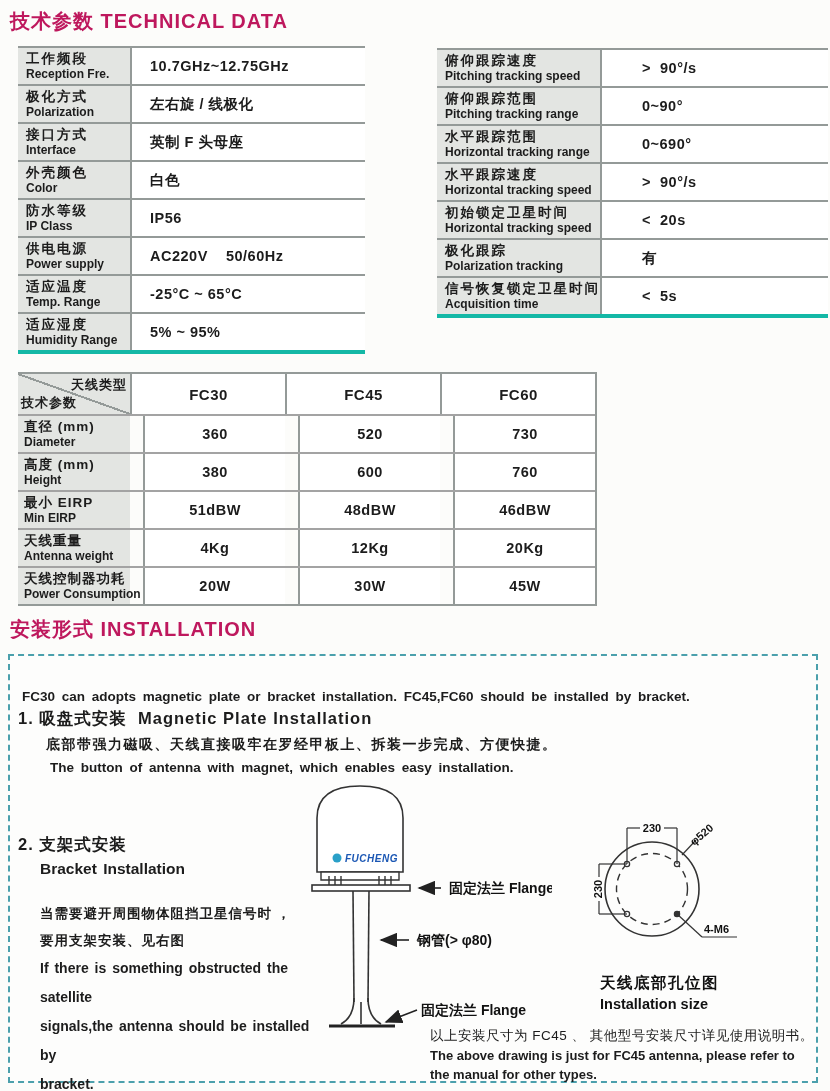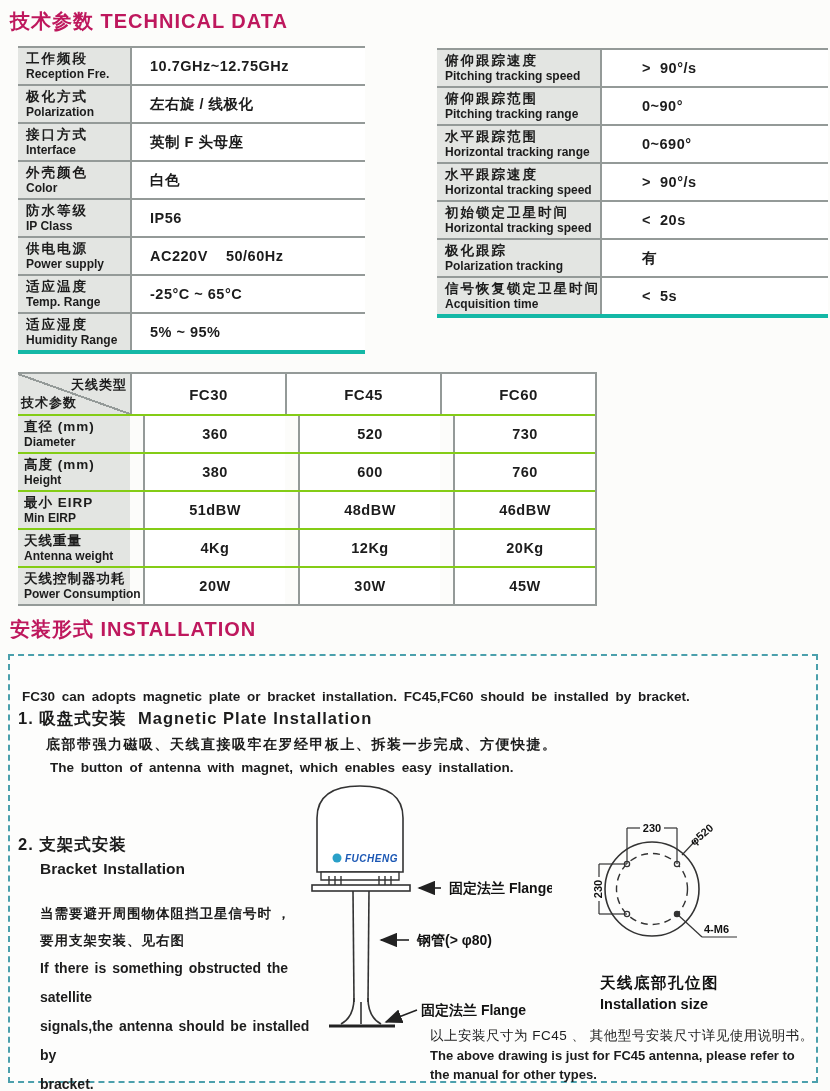--- a/index.html
+++ b/index.html
@@ -38,21 +38,21 @@
   }
   .spec-table.right .spec-value{padding-left:40px;}
   .spec-value span{white-space:pre;}
   .spec-table.left .spec-row{min-height:34px;}
   .spec-table.right .spec-row{min-height:35px;}
 
   
   .model-table{position:absolute;left:18px;top:372px;width:577px;
     border-top:2px solid #949a98;border-bottom:2px solid #949a98;border-right:2px solid #949a98;}
   .m-row{display:flex;}
-  .m-row + .m-row{border-top:2px solid #84cc16;gap:13px;}
+  .m-row + .m-row{border-top:2px solid #a3a3a3;gap:13px;}
   .m-label{width:112px;background:#e3e5e2;padding:3px 2px 3px 6px;box-sizing:border-box;}
   .m-label .cn{font-size:13.5px;font-weight:600;letter-spacing:1px;line-height:16px;white-space:nowrap;}
   .m-label .en{font-size:12px;font-weight:600;line-height:14px;white-space:nowrap;}
   .m-cell{flex:1;border-left:2px solid #949a98;background:#fff;
     display:flex;align-items:center;justify-content:center;
     font-size:14.5px;font-weight:bold;letter-spacing:0.5px;}
   .m-head{min-height:40px;}
   .m-head .m-cell{font-size:15px;}
   .m-data{min-height:33px;}
   .m-corner{

